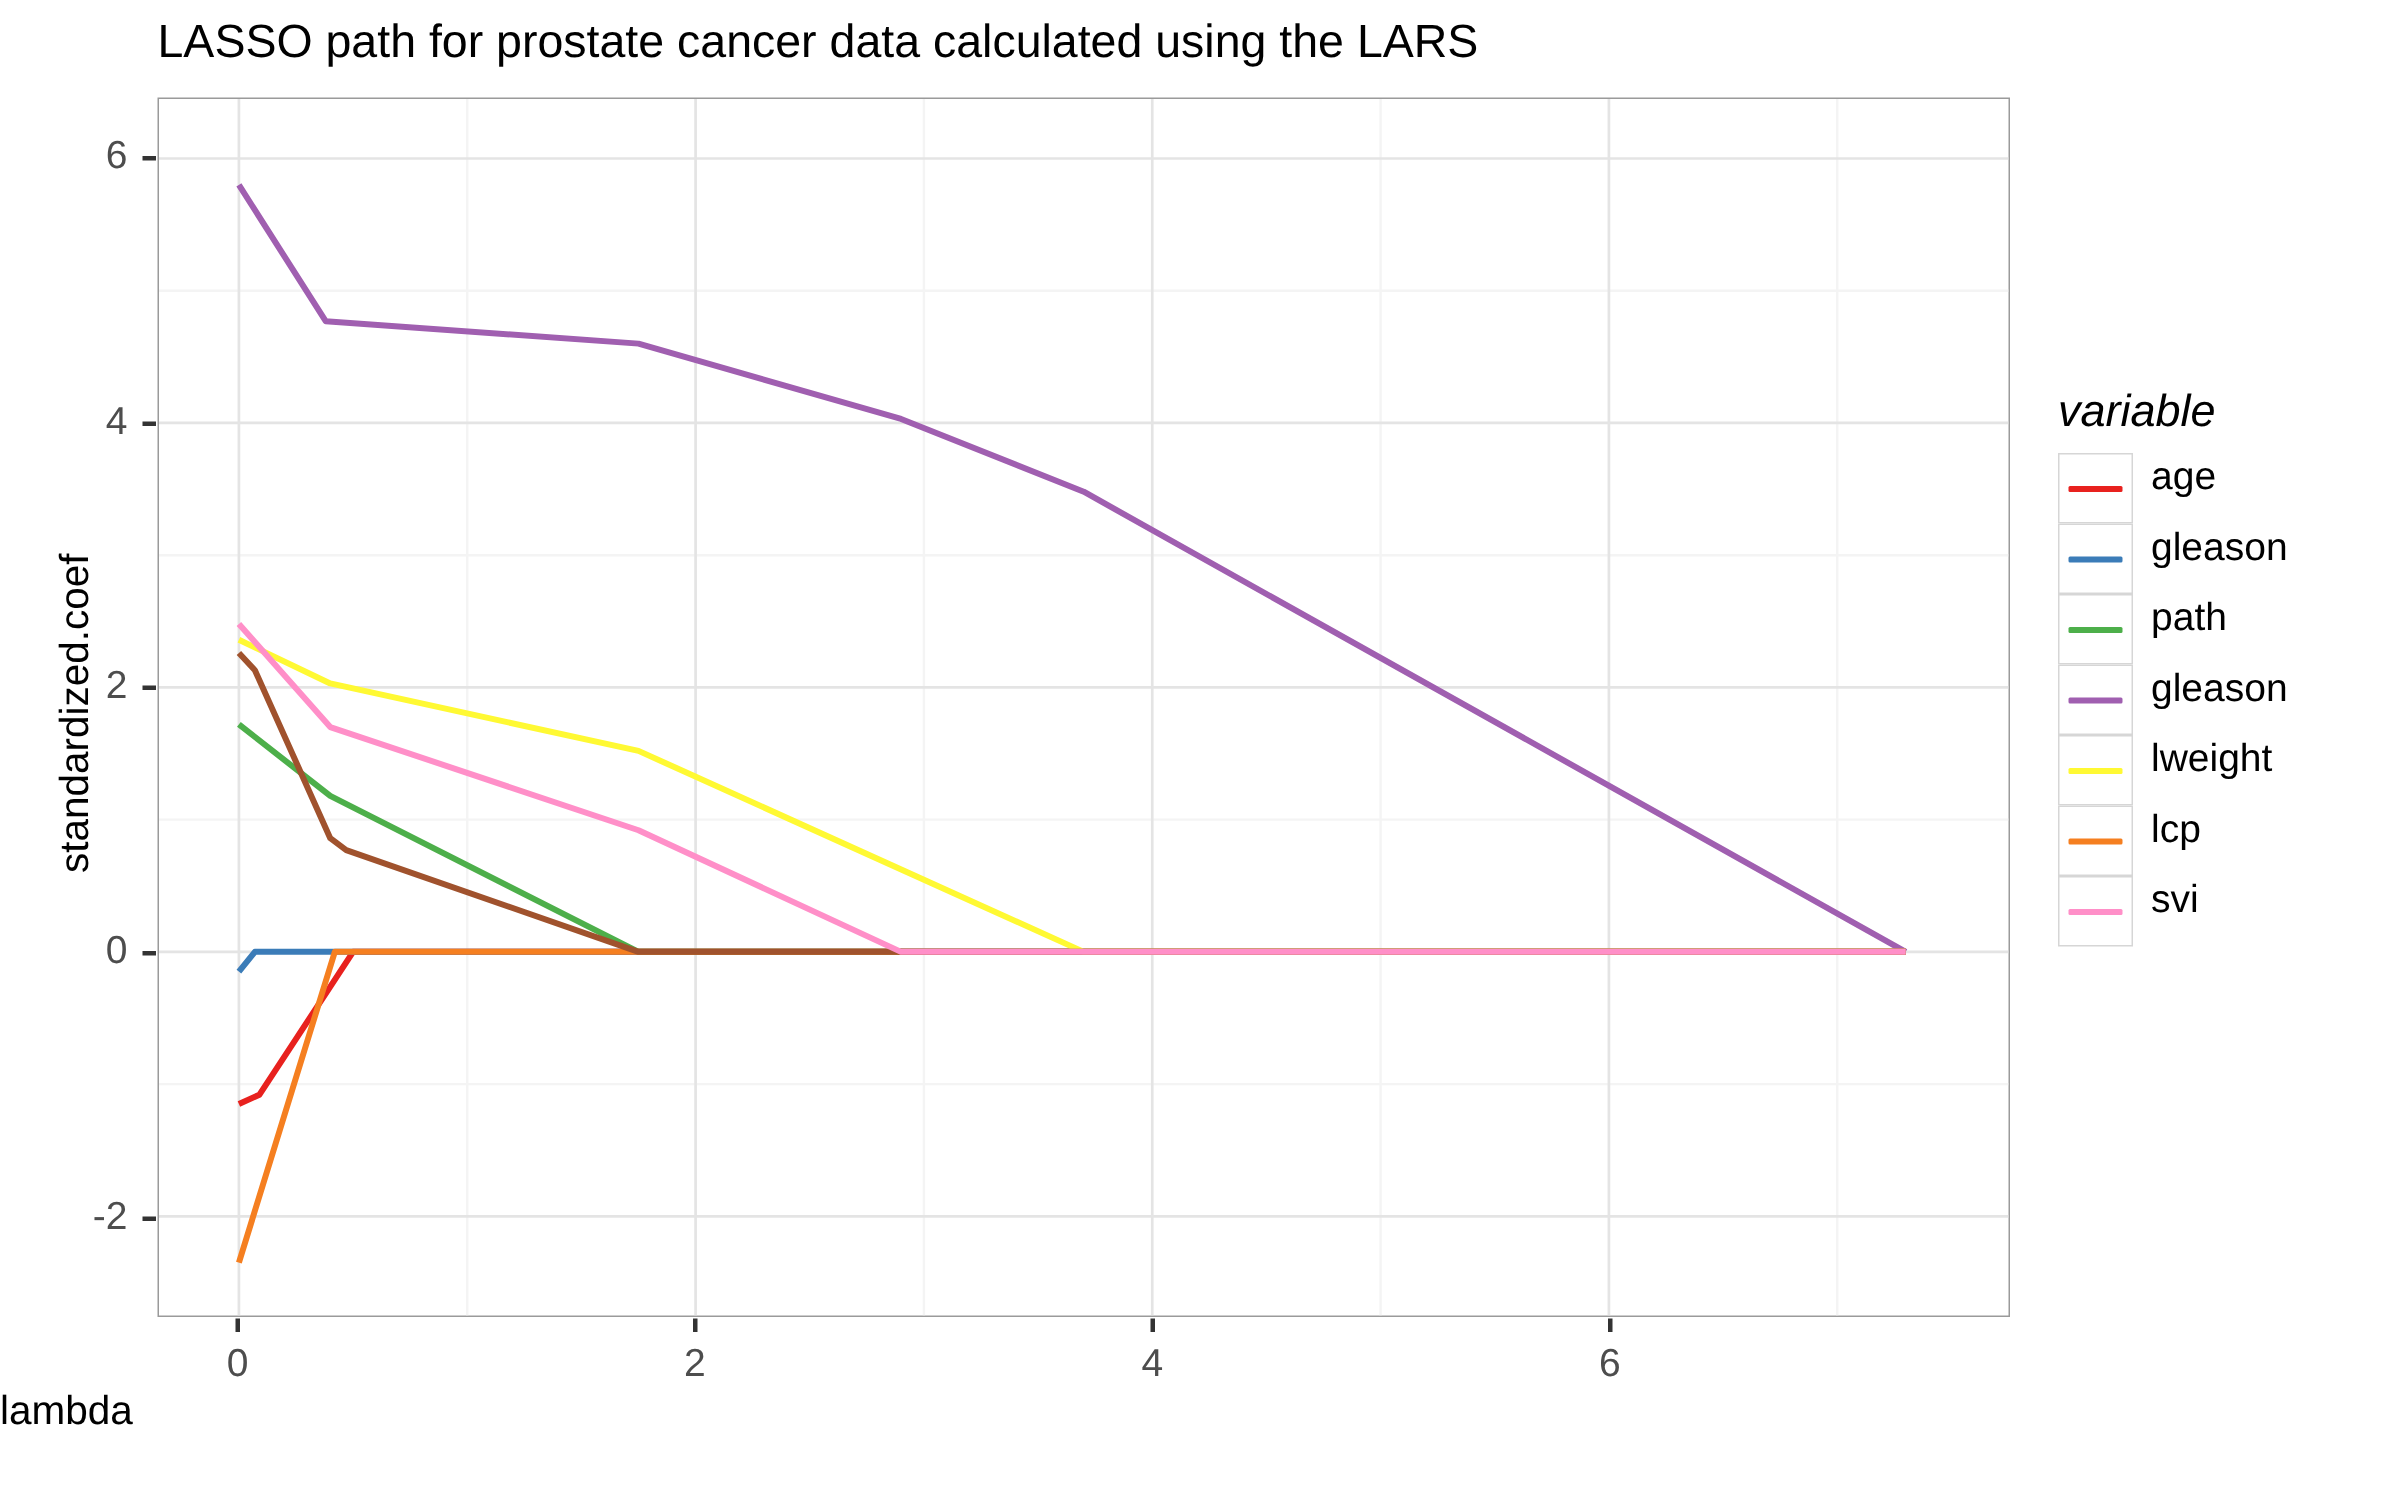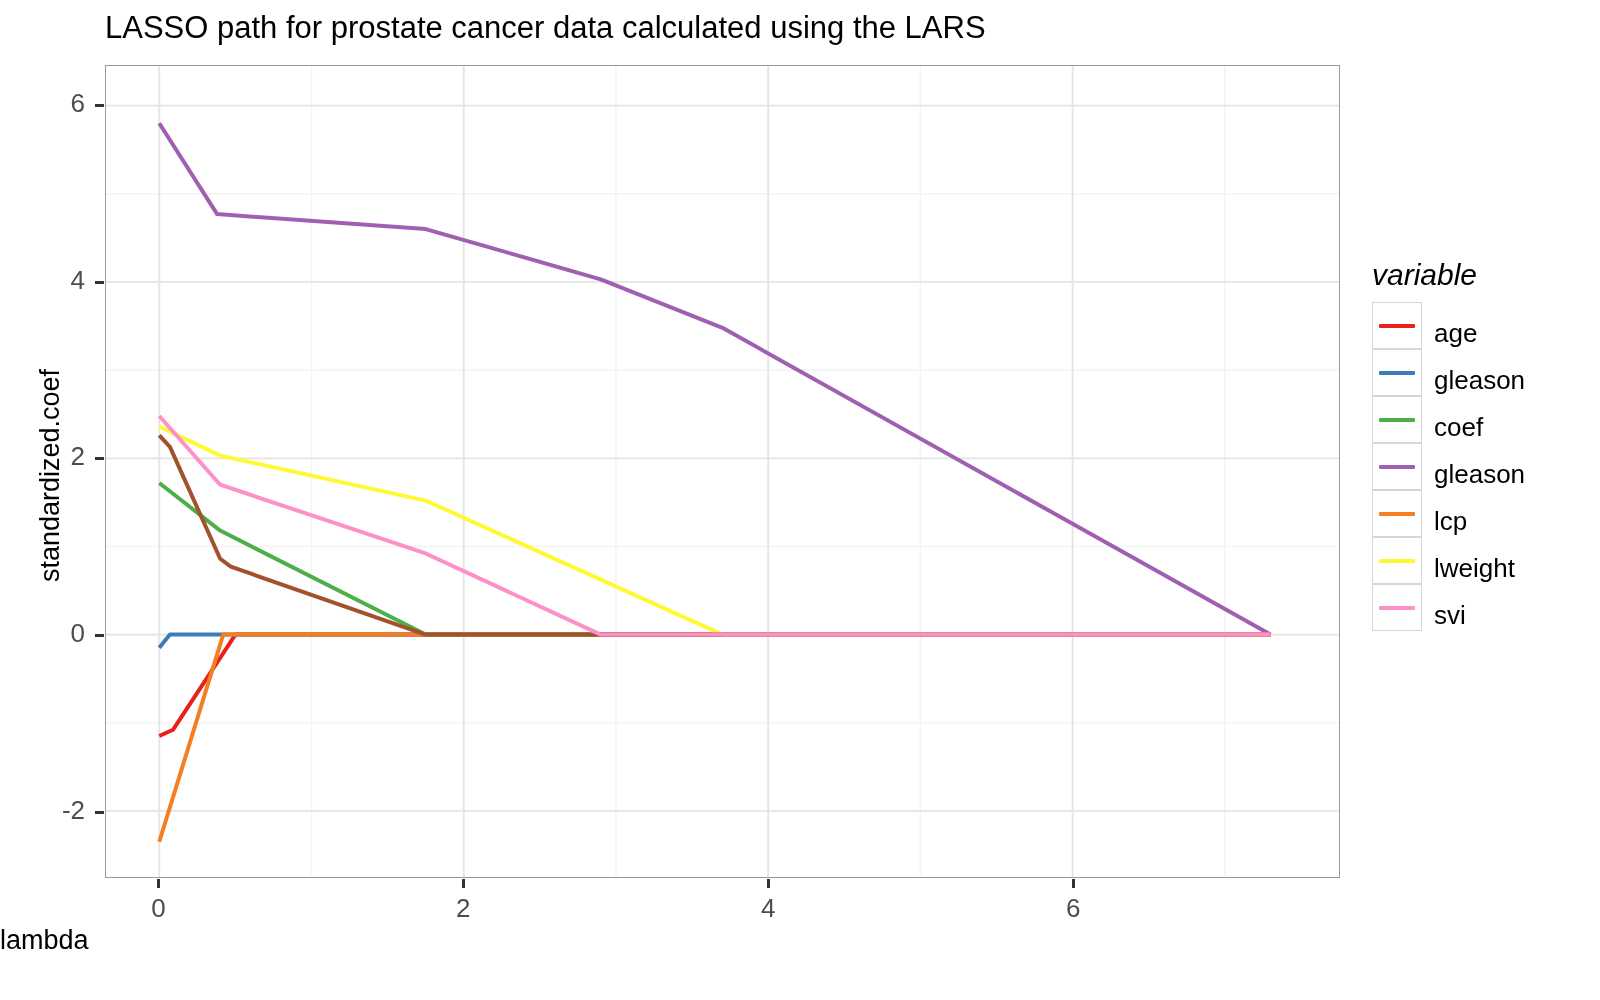--- a/index.html
+++ b/index.html
@@ -63,21 +63,21 @@
     left:1372px;top:258px;
     width:215px;
   }
   #legend-title{
     font-size:30px;color:#000000;
     margin:0 0 10px 0;
     white-space:nowrap;
     font-style:italic;
   }
   .legend-item{
-    display:flex;align-items:flex-end;
+    display:flex;align-items:flex-start;
     height:47px;
   }
   .legend-key{
     width:50px;height:47px;
     background:#ffffff;
     border:1px solid #d6d6d6;
     box-sizing:border-box;
     display:flex;align-items:center;justify-content:center;
     flex:0 0 50px;
   }
@@ -164,39 +164,39 @@
         <div class="legend-item">
           <div class="legend-key">
             <div class="legend-swatch" style="background: rgb(59, 124, 184);"></div>
           </div>
           <div class="legend-label">gleason</div>
         </div>
         <div class="legend-item">
           <div class="legend-key">
             <div class="legend-swatch" style="background: rgb(77, 175, 74);"></div>
           </div>
-          <div class="legend-label">coef</div>
+          <div class="legend-label">path</div>
         </div>
         <div class="legend-item">
           <div class="legend-key">
             <div class="legend-swatch" style="background: rgb(160, 95, 176);"></div>
           </div>
           <div class="legend-label">gleason</div>
         </div>
         <div class="legend-item">
           <div class="legend-key">
+            <div class="legend-swatch" style="background: rgb(255, 249, 51);"></div>
+          </div>
+          <div class="legend-label">lweight</div>
+        </div>
+        <div class="legend-item">
+          <div class="legend-key">
             <div class="legend-swatch" style="background: rgb(245, 127, 32);"></div>
           </div>
           <div class="legend-label">lcp</div>
-        </div>
-        <div class="legend-item">
-          <div class="legend-key">
-            <div class="legend-swatch" style="background: rgb(255, 249, 51);"></div>
-          </div>
-          <div class="legend-label">lweight</div>
         </div>
         <div class="legend-item">
           <div class="legend-key">
             <div class="legend-swatch" style="background: rgb(255, 143, 200);"></div>
           </div>
           <div class="legend-label">svi</div>
         </div>
       </div>
   </div>
 

